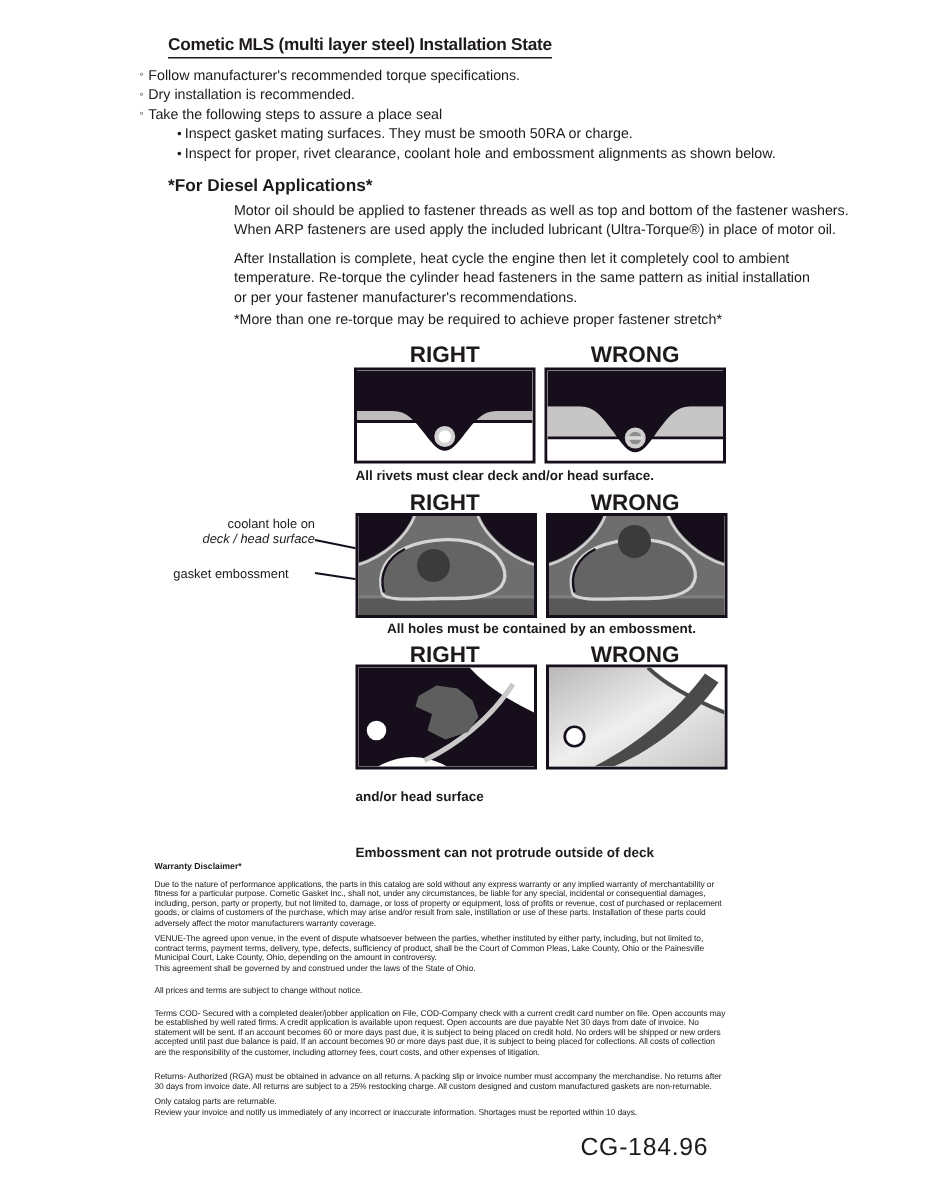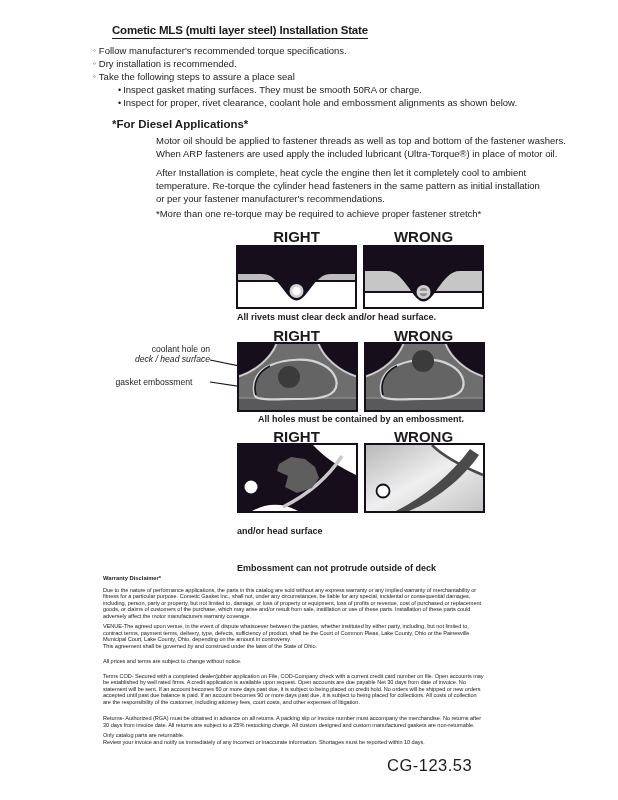--- a/index.html
+++ b/index.html
@@ -199,15 +199,15 @@
       <div class="w-line">Returns- Authorized (RGA) must be obtained in advance on all returns.  A packing slip or invoice number must accompany the merchandise.  No returns after</div>
       <div class="w-line">30 days from invoice date.  All returns are subject to a 25% restocking charge.  All custom designed and custom manufactured gaskets are non-returnable.</div>
     </div>
 
     <div style="margin-top:4px;">
       <div class="w-line">Only catalog parts are returnable.</div>
       <div class="w-line">Review your invoice and notify us immediately of any incorrect or inaccurate information.  Shortages must be reported within 10 days.</div>
     </div>
   </div>
 
-  <div class="abs footer-code" style="left:387px; top:756px;">CG-123.53</div>
+  <div class="abs footer-code" style="left:387px; top:756px;">CG-184.96</div>
 
 </div>
 
 </body></html>

